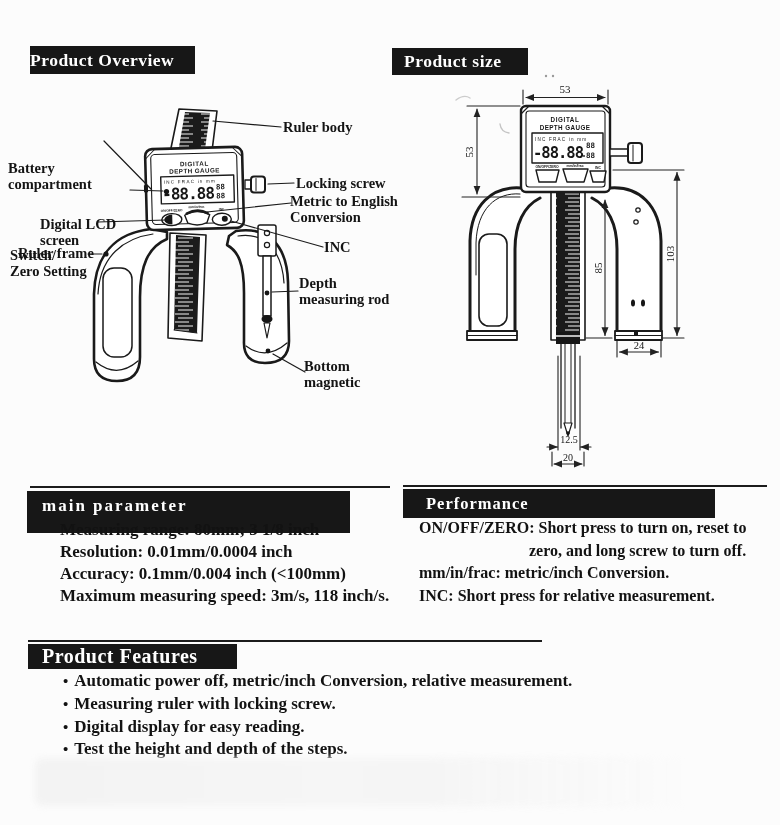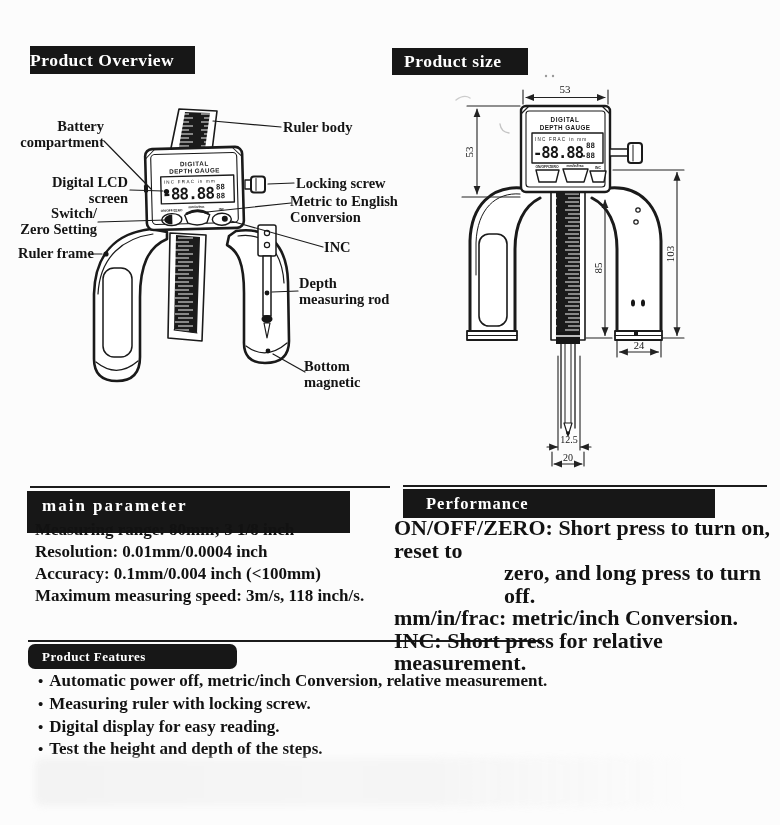--- a/index.html
+++ b/index.html
@@ -8,24 +8,24 @@
   svg.art{position:absolute;left:0;top:0;}
   .bar{position:absolute;background:#171717;color:#fff;font-weight:bold;white-space:nowrap;
        box-sizing:border-box;}
   .bar .t{display:block;}
   .bar-line::before{content:"";position:absolute;height:2px;background:#1c1c1c;}
   .bar-parameters::before{top:-5px;left:3px;right:-40px;}
   .bar-performance::before{top:-4px;left:0;right:-52px;}
   .bar-features::before{top:-4px;left:0;right:-305px;}
   .lbl{position:absolute;font-size:14.5px;line-height:15.5px;font-weight:bold;
        white-space:pre-line;color:#141414;}
-  .lbl.r{text-align:right;}
-  .body-block{position:absolute;font-weight:bold;color:#121212;}
+  .lbl.r{margin-top:42px;}
+  .body-block{position:absolute;font-weight:bold;color:#121212;margin-left:25px;}
   .params-body{left:35px;top:519px;font-size:17px;line-height:22px;}
-  .perf-body{left:394px;top:517px;font-size:22px;line-height:22.5px;}
+  .perf-body{left:394px;top:517px;font-size:16px;line-height:22.5px;}
   .perf-body .indent{padding-left:110px;}
   .features-body{left:38px;top:670px;font-size:17px;line-height:22.8px;}
   .features-body .bullet::before{content:"\2022";margin-right:6px;font-size:15px;}
   .ghost{position:absolute;left:35px;top:758px;width:660px;height:48px;
          background:linear-gradient(90deg,#f3f3f3 0%,#f6f6f6 45%,#f5f5f5 60%,rgba(252,252,252,0) 100%);
          filter:blur(3px);border-radius:8px;}
 </style>
 </head>
 <body>
 
@@ -241,21 +241,21 @@
 </div>
 <div class="bar" style="left:392px;top:48px;width:136px;height:27px;font-size:17.5px;line-height:27px;padding-left:12px;letter-spacing:0.5px;">
   <span class="t">Product size</span>
 </div>
 <div class="bar bar-line bar-parameters" style="left:27px;top:491px;width:323px;height:42px;font-size:17px;line-height:30px;padding-left:15px;letter-spacing:2px;">
   <span class="t">main parameter</span>
 </div>
 <div class="bar bar-line bar-performance" style="left:403px;top:489px;width:312px;height:29px;font-size:16.5px;line-height:29px;padding-left:23px;letter-spacing:1px;">
   <span class="t">Performance</span>
 </div>
-<div class="bar bar-line bar-features" style="left:28px;top:644px;width:209px;height:25px;font-size:13px;line-height:25px;padding-left:14px;letter-spacing:0.5px;border-radius:7px;">
+<div class="bar bar-line bar-features" style="left:28px;top:644px;width:209px;height:25px;font-size:20px;line-height:25px;padding-left:14px;letter-spacing:0.5px;">
   <span class="t">Product Features</span>
 </div>
 
 <div class="lbl r" style="left:8px;top:119px;width:96px;">Battery
 compartment</div>
 <div class="lbl" style="left:283px;top:120px;">Ruler body</div>
 <div class="lbl r" style="left:40px;top:175px;width:88px;">Digital LCD
 screen</div>
 <div class="lbl" style="left:296px;top:176px;">Locking screw</div>
 <div class="lbl r" style="left:10px;top:206px;width:87px;">Switch/
@@ -271,21 +271,21 @@
 
 <div class="body-block params-body">
   <div>Measuring range: 80mm; 3 1/8 inch</div>
   <div>Resolution: 0.01mm/0.0004 inch</div>
   <div>Accuracy: 0.1mm/0.004 inch (&lt;100mm)</div>
   <div>Maximum measuring speed: 3m/s, 118 inch/s.</div>
 </div>
 
 <div class="body-block perf-body">
   <div>ON/OFF/ZERO: Short press to turn on, reset to</div>
-  <div class="indent">zero, and long press to turn off.</div>
+  <div class="indent">zero, and long screw to turn off.</div>
   <div>mm/in/frac: metric/inch Conversion.</div>
   <div>INC: Short press for relative measurement.</div>
 </div>
 
 <div class="body-block features-body">
   <div class="bullet">Automatic power off, metric/inch Conversion, relative measurement.</div>
   <div class="bullet">Measuring ruler with locking screw.</div>
   <div class="bullet">Digital display for easy reading.</div>
   <div class="bullet">Test the height and depth of the steps.</div>
 </div>

